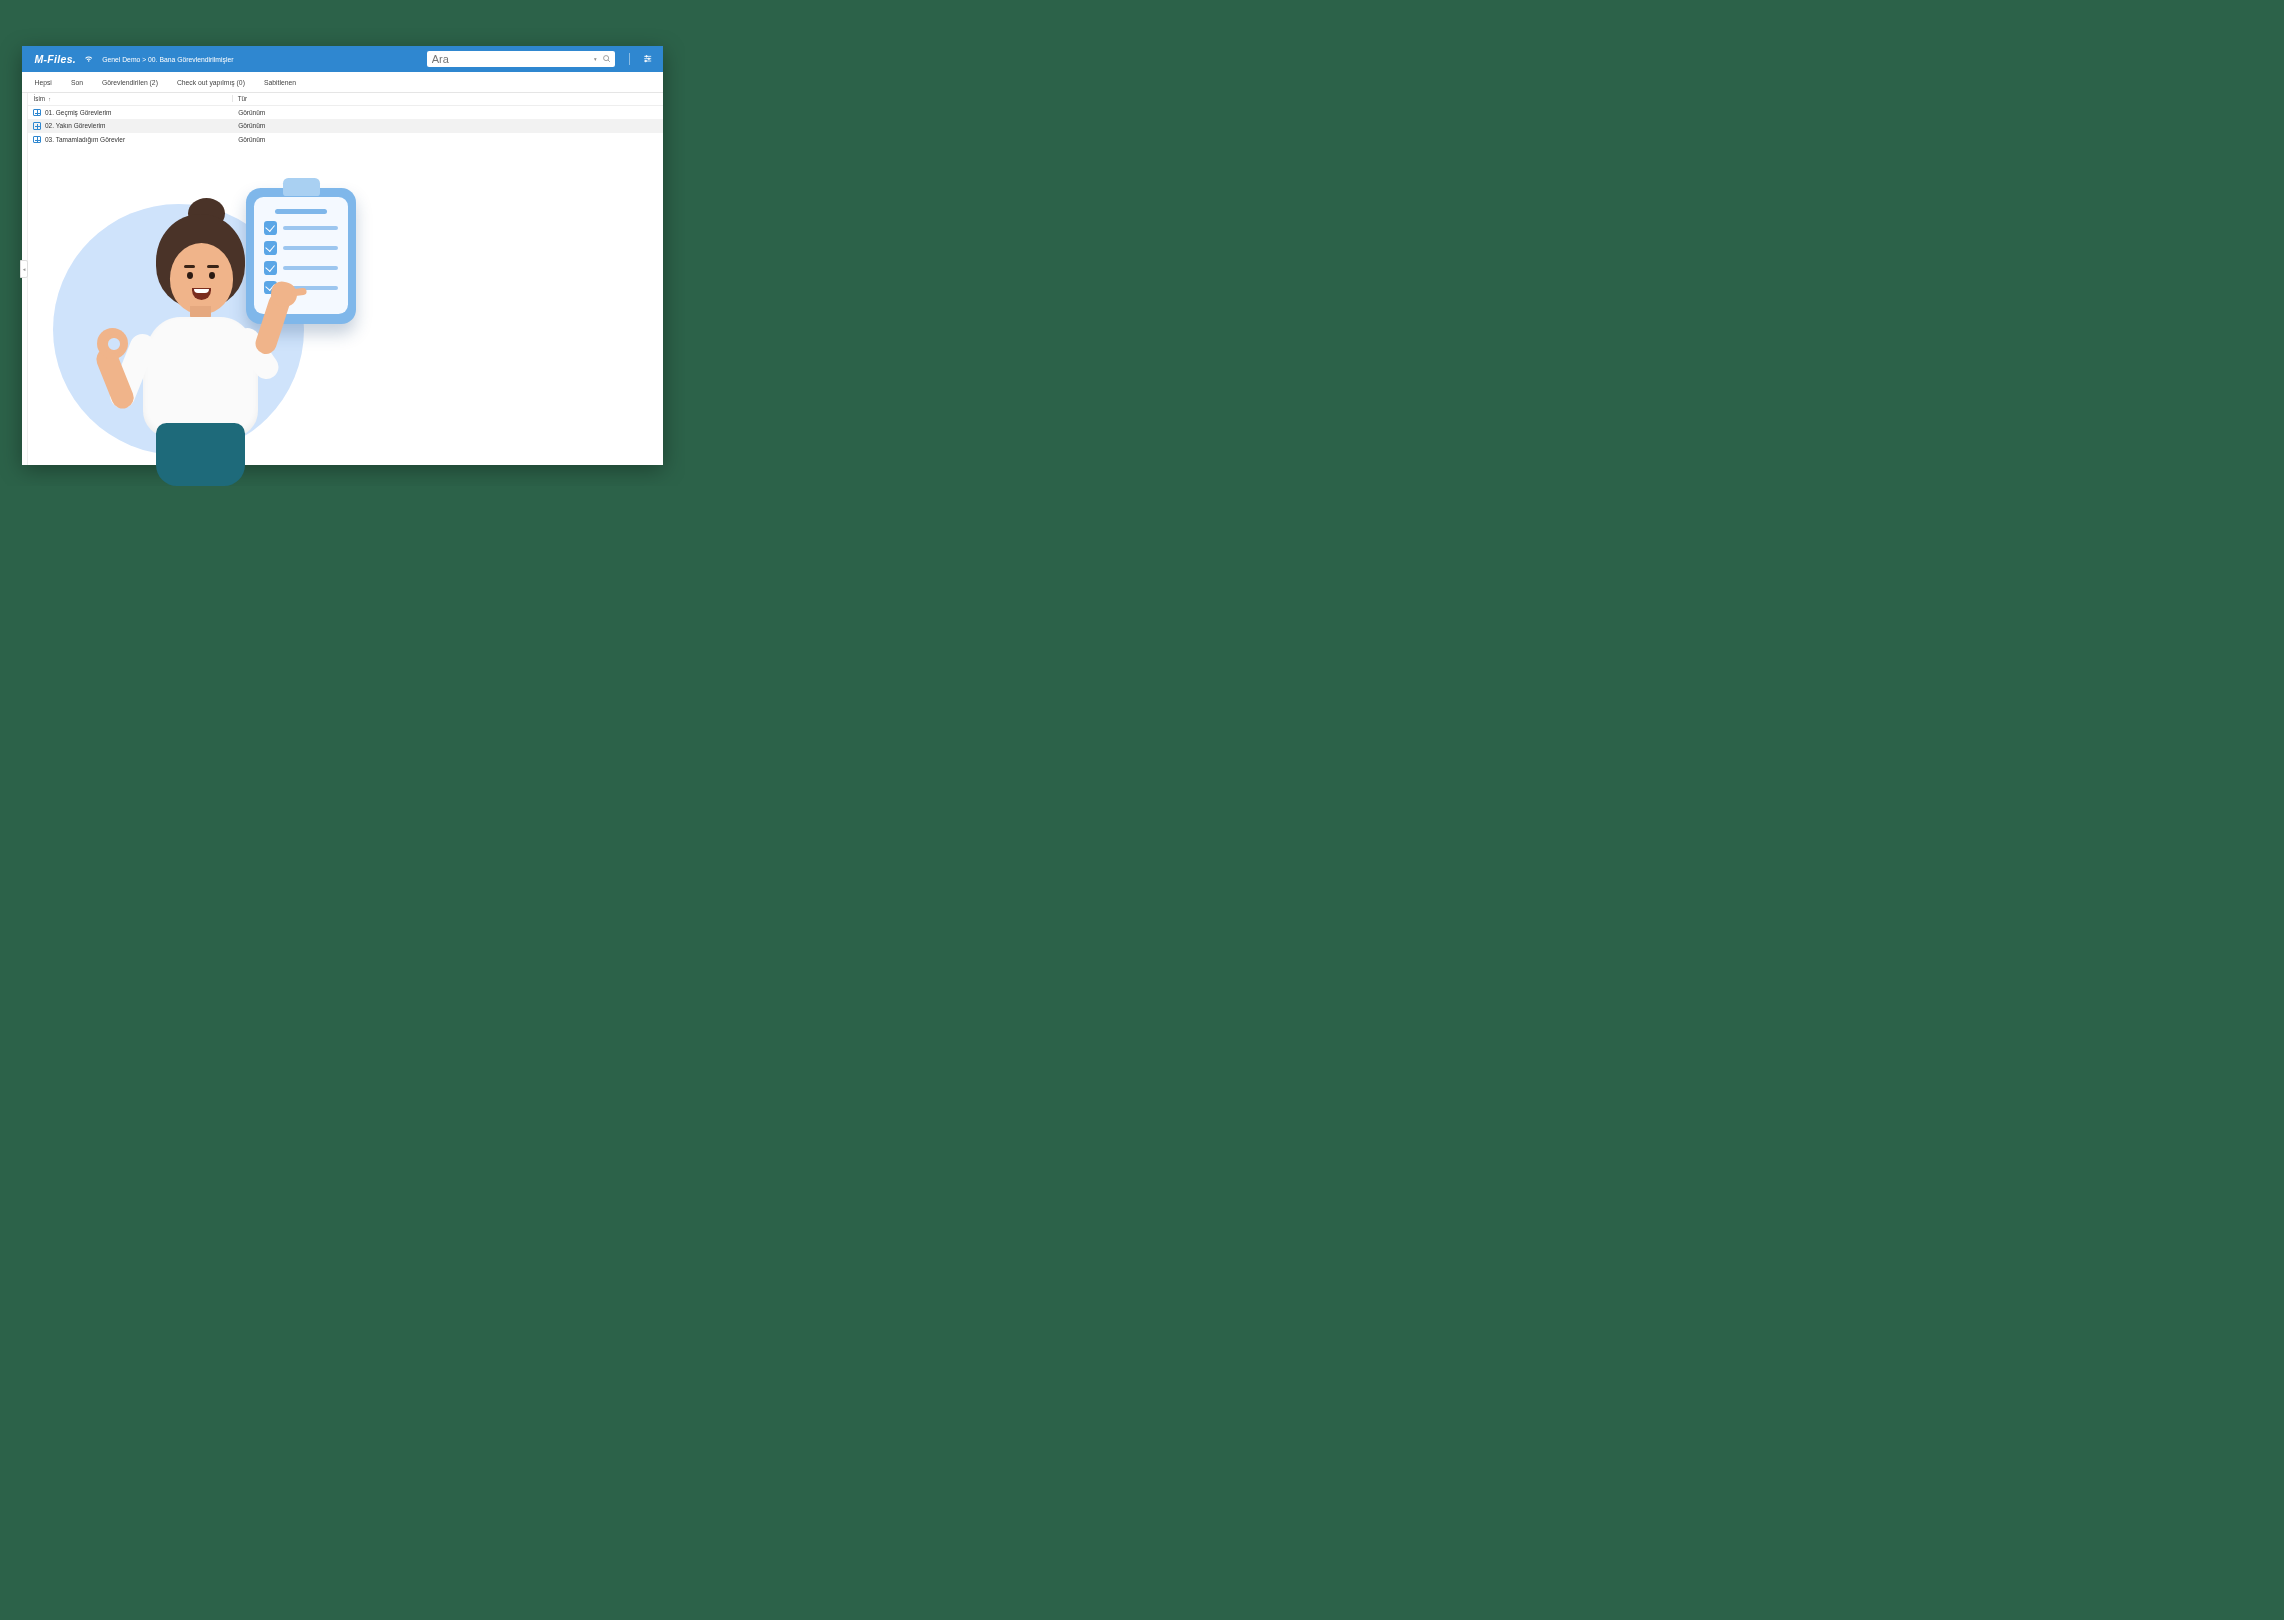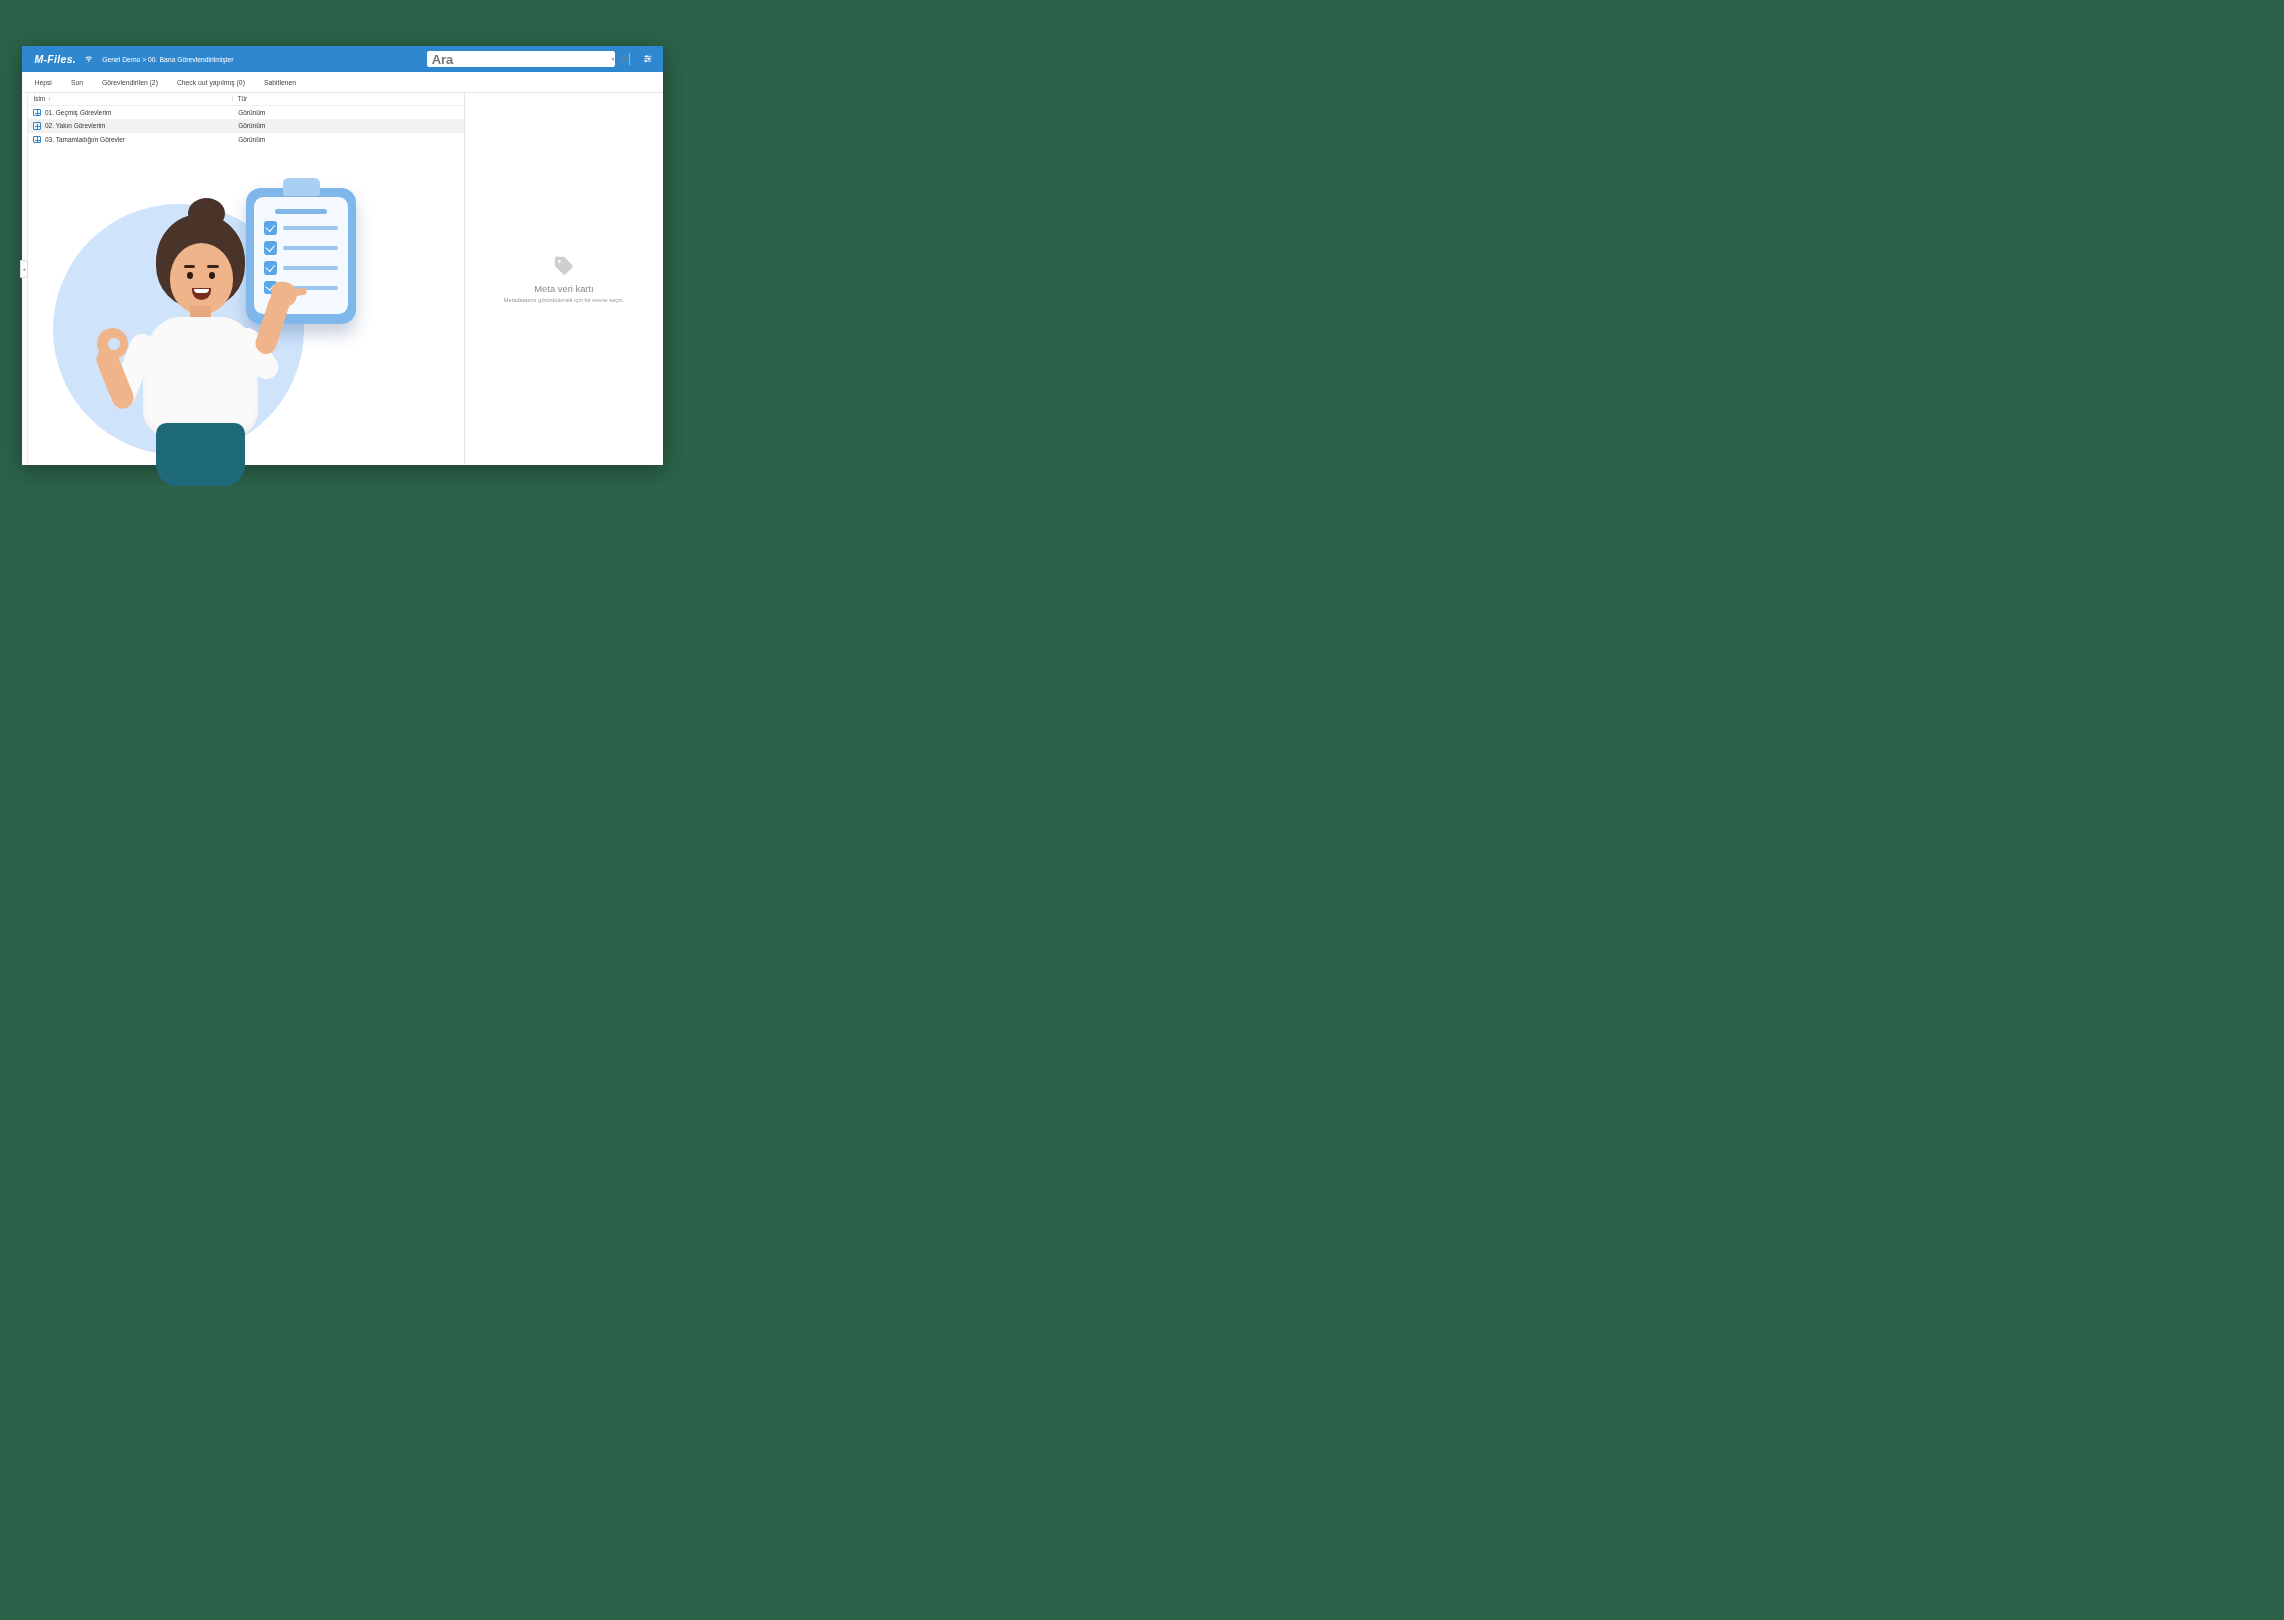--- a/index.html
+++ b/index.html
@@ -49,24 +49,23 @@
       width: 188px;
       display: flex;
       align-items: center;
       padding: 0 4.2px;
       gap: 3.1px;
     }
     .searchbox input {
       flex: 1;
       border: none;
       outline: none;
-      font-size: 13px;
+      font-size: 11px;
       color: #555;
       background: transparent;
-      font-weight: bold;
     }
     .search-caret { color:#888; font-size:5.2px; padding:0 2.1px; }
     .search-icon svg { width:9.4px; height:9.4px; stroke:#888; fill:none; stroke-width:2; }
     .search-divider{ width:0.5px; height:11.5px; background:#8abce4; margin:0 5.2px; }
     .filters-icon svg { width:9.4px; height:9.4px; stroke:#fff; fill:none; stroke-width:2; }
     
     .tabstrip {
       height: 21px;
       border-bottom: 0.5px solid #e5e5e5;
       display: flex;
@@ -381,29 +380,20 @@
           <span class="type">Görünüm</span>
         </div>
         <div class="row">
           <span class="icn"></span>
           <span class="name">03. Tamamladığım Görevler</span>
           <span class="type">Görünüm</span>
         </div>
       </div>
     </div>
 
-    <div class="meta-panel">
-      <span class="tag-icon">
-        <svg viewBox="0 0 24 24">
-            <path d="M21 11l-9-9H4a2 2 0 00-2 2v8l9 9a2 2 0 002.8 0L21 13.8a2 2 0 000-2.8zM7 8.5A1.5 1.5 0 117 5.5a1.5 1.5 0 010 3z"></path>
-          </svg>
-      </span>
-      <div class="title">Meta veri kartı</div>
-      <div class="sub">Metadatasını görüntülemek için bir nesne seçin.</div>
-    </div>
   </div>
 </div>
 
 <div class="illus">
   <div class="circle"></div>
   <div class="clipboard">
     <div class="clip"></div>
     <div class="sheet">
       <div class="hline"></div>
       <div class="item">

